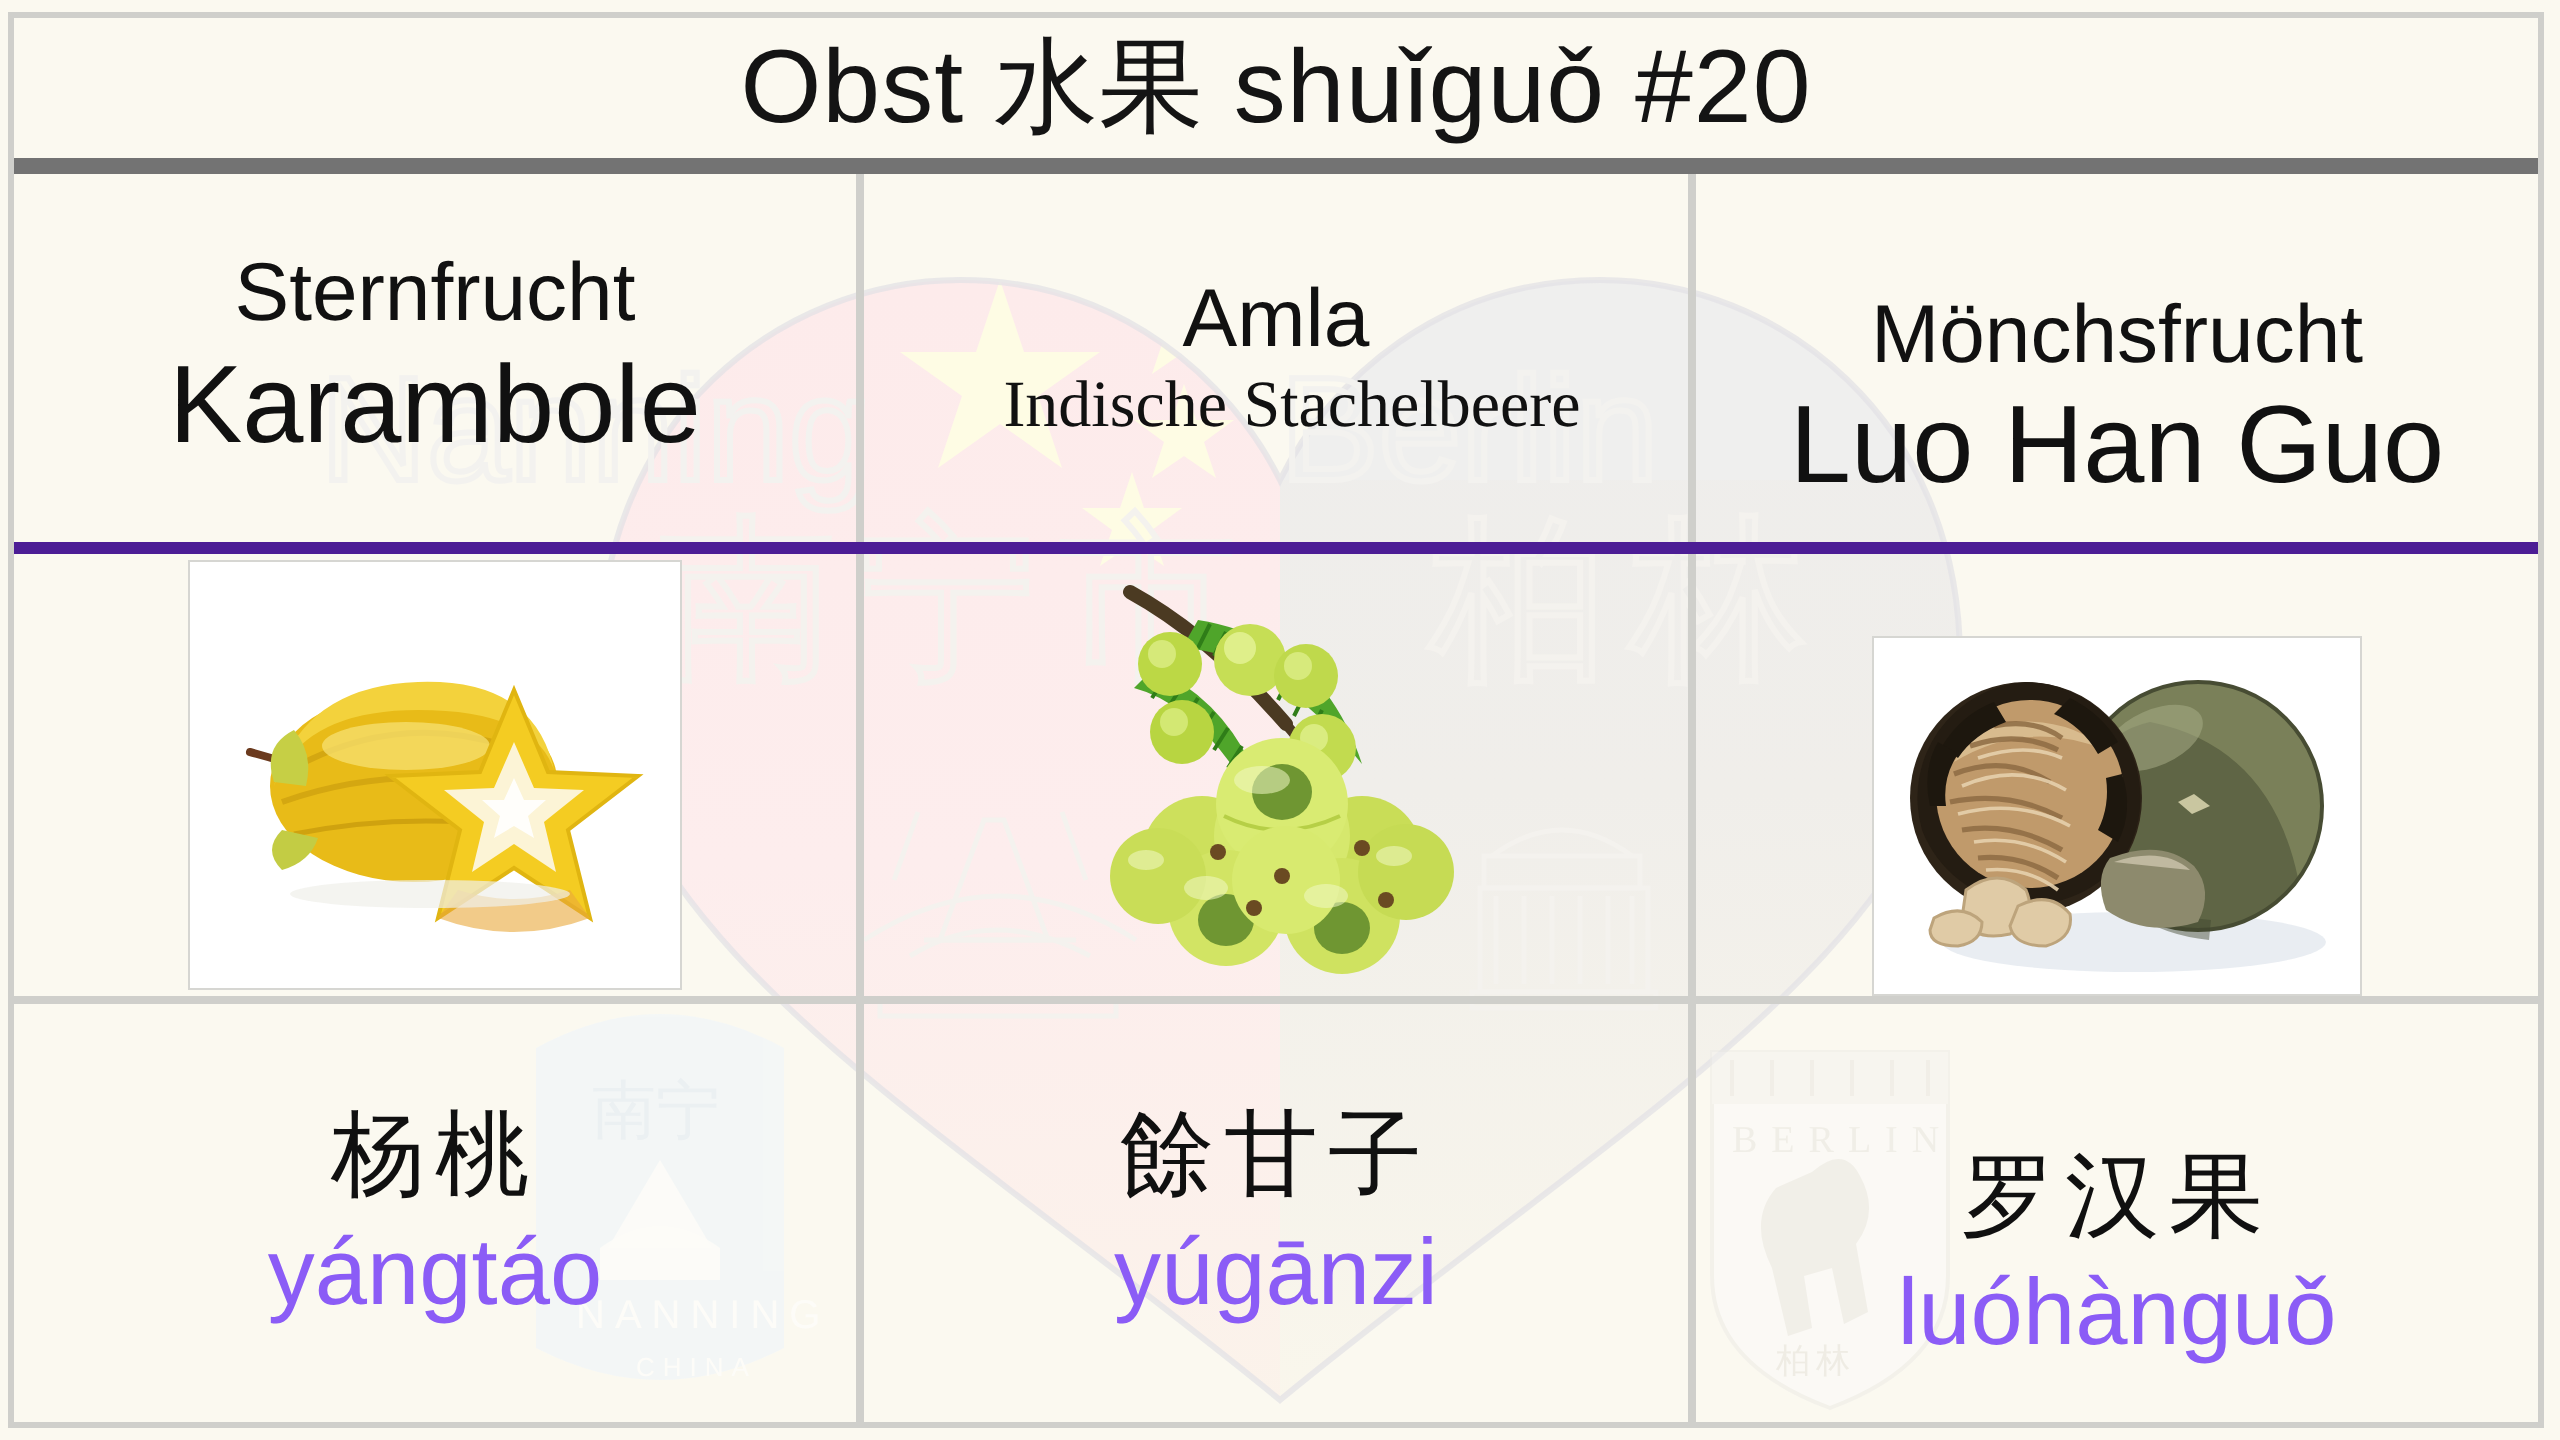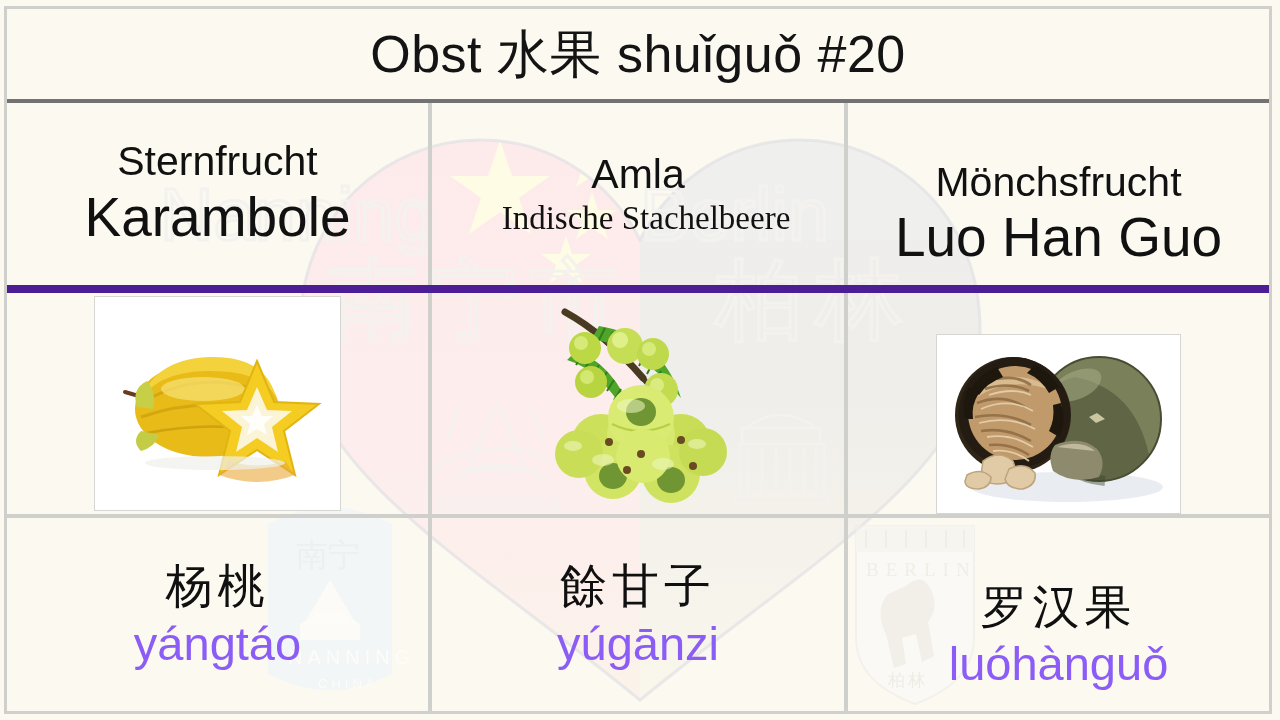--- a/index.html
+++ b/index.html
@@ -17,22 +17,22 @@
   
   #card{
     position:absolute;left:4px;top:6px;width:1268px;height:708px;
     z-index:2;
     border:3px solid #cfcfcb;
     box-sizing:border-box;
     display:flex;flex-direction:column;
   }
 
   .row{display:flex;box-sizing:border-box;}
-  .row.titlerow{height:94px;border-bottom:4px solid #737373;}
-  .row.namerow{height:190px;border-bottom:8px solid #4c1d95;}
+  .row.titlerow{height:78px;border-bottom:8px solid #737373;}
+  .row.namerow{height:190px;border-bottom:6px solid #4c1d95;}
   .row.imgrow{height:225px;border-bottom:4px solid #cfcfcb;}
   .row.cnrow{flex:1;}
 
   .cell{box-sizing:border-box;position:relative;display:flex;flex-direction:column;
         align-items:center;justify-content:center;text-align:center;}
   .c1{width:421px;}
   .c2{width:420px;border-left:4px solid #cfcfcb;border-right:4px solid #cfcfcb;}
   .c3{flex:1;margin-top:41px;}
 
   .title-cell{width:100%;display:flex;align-items:center;justify-content:center;}

